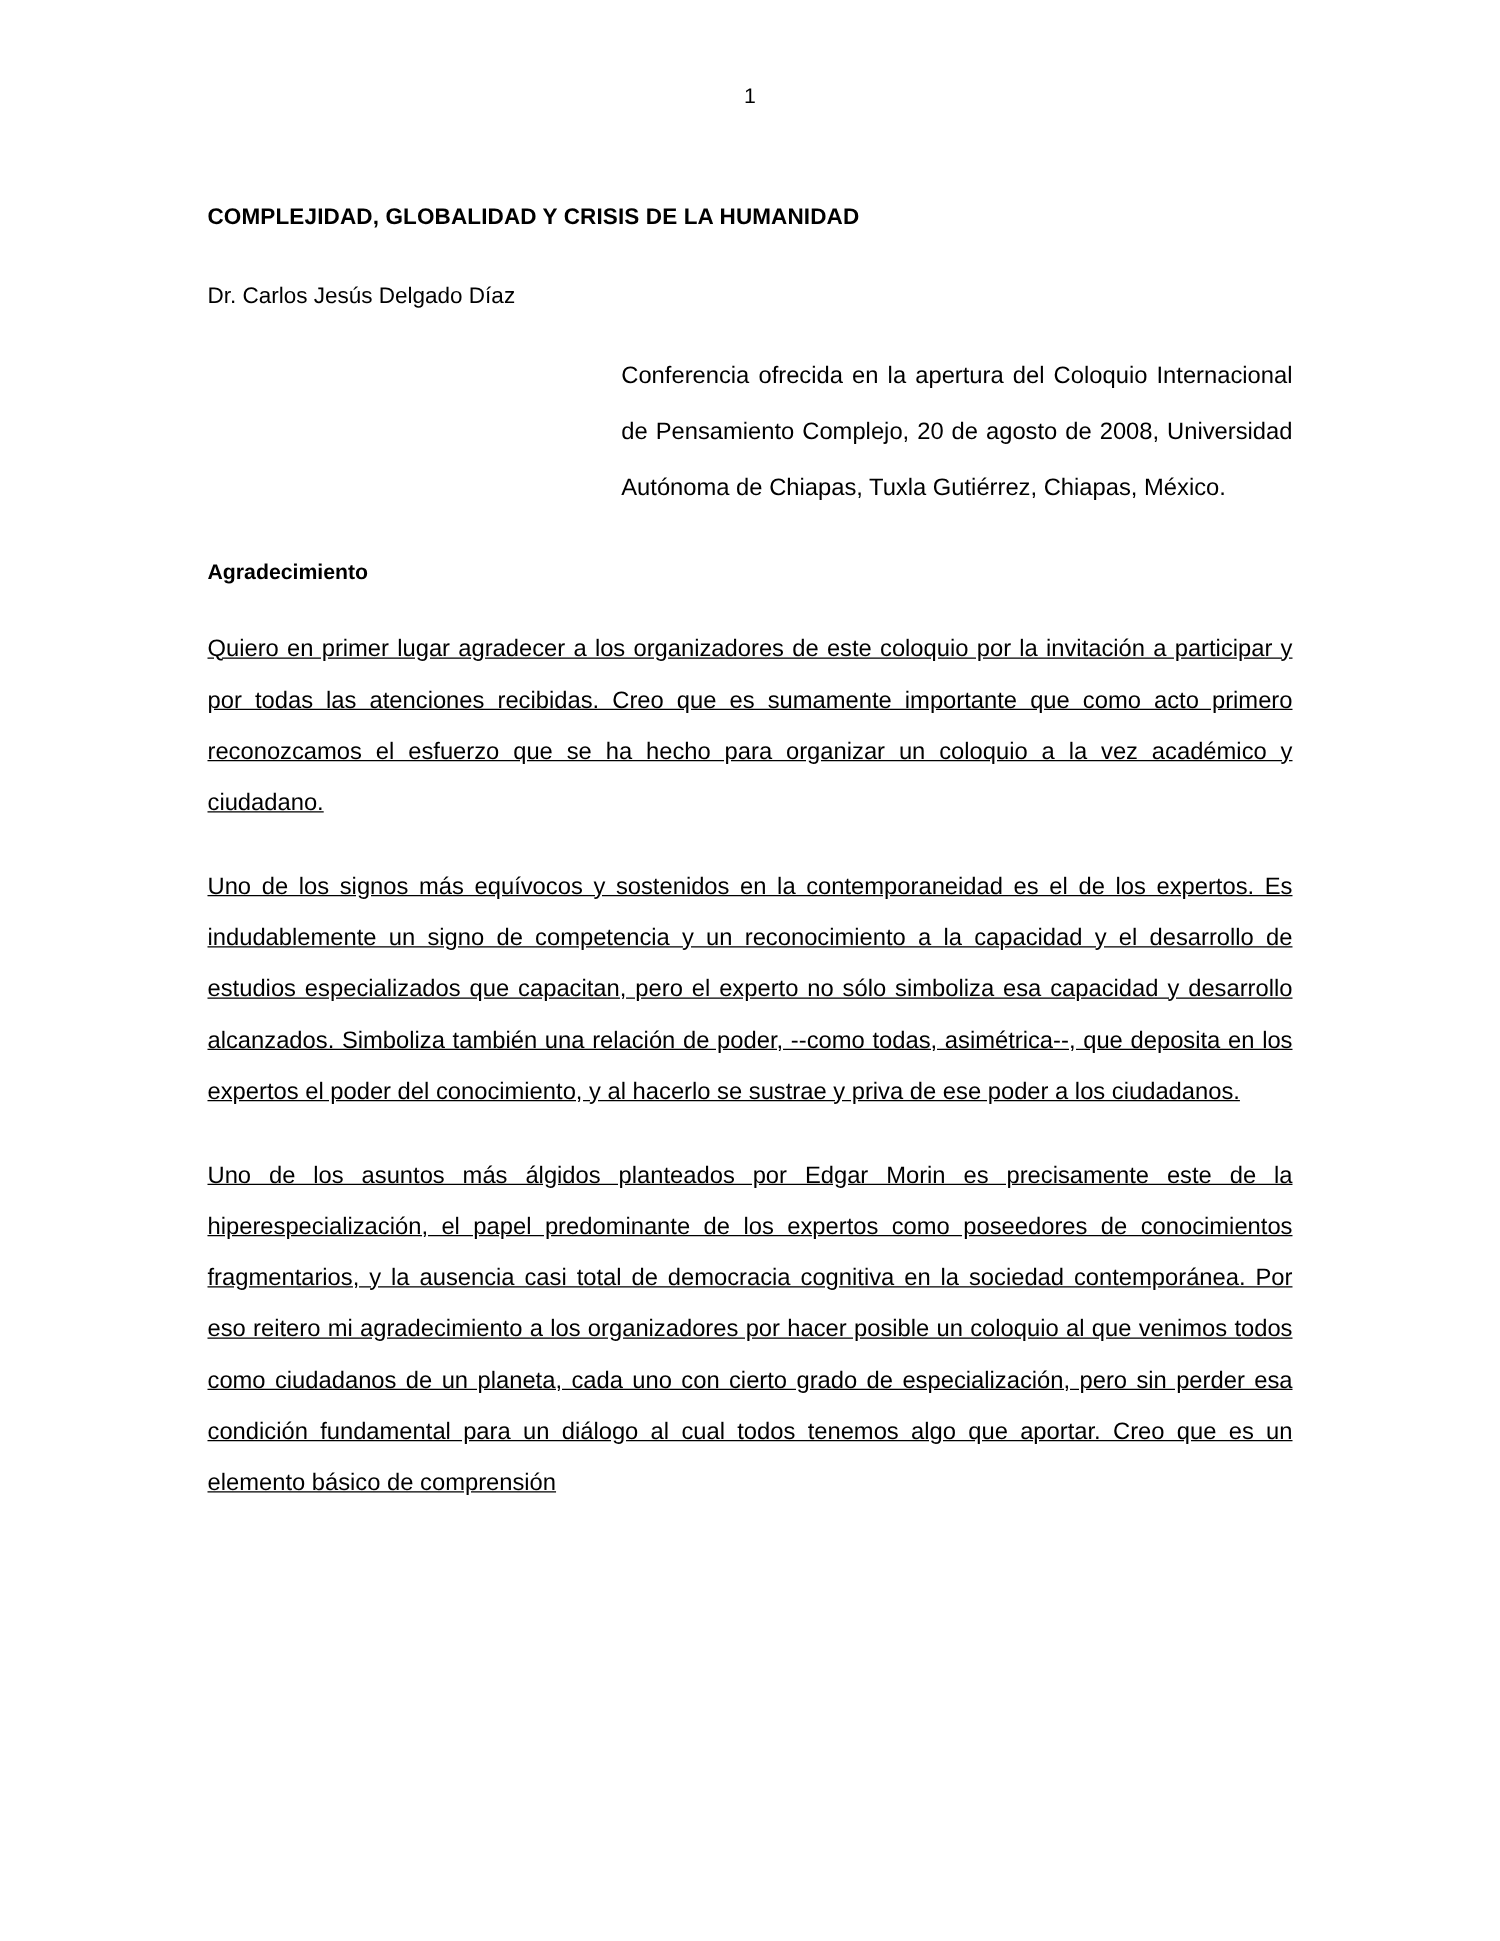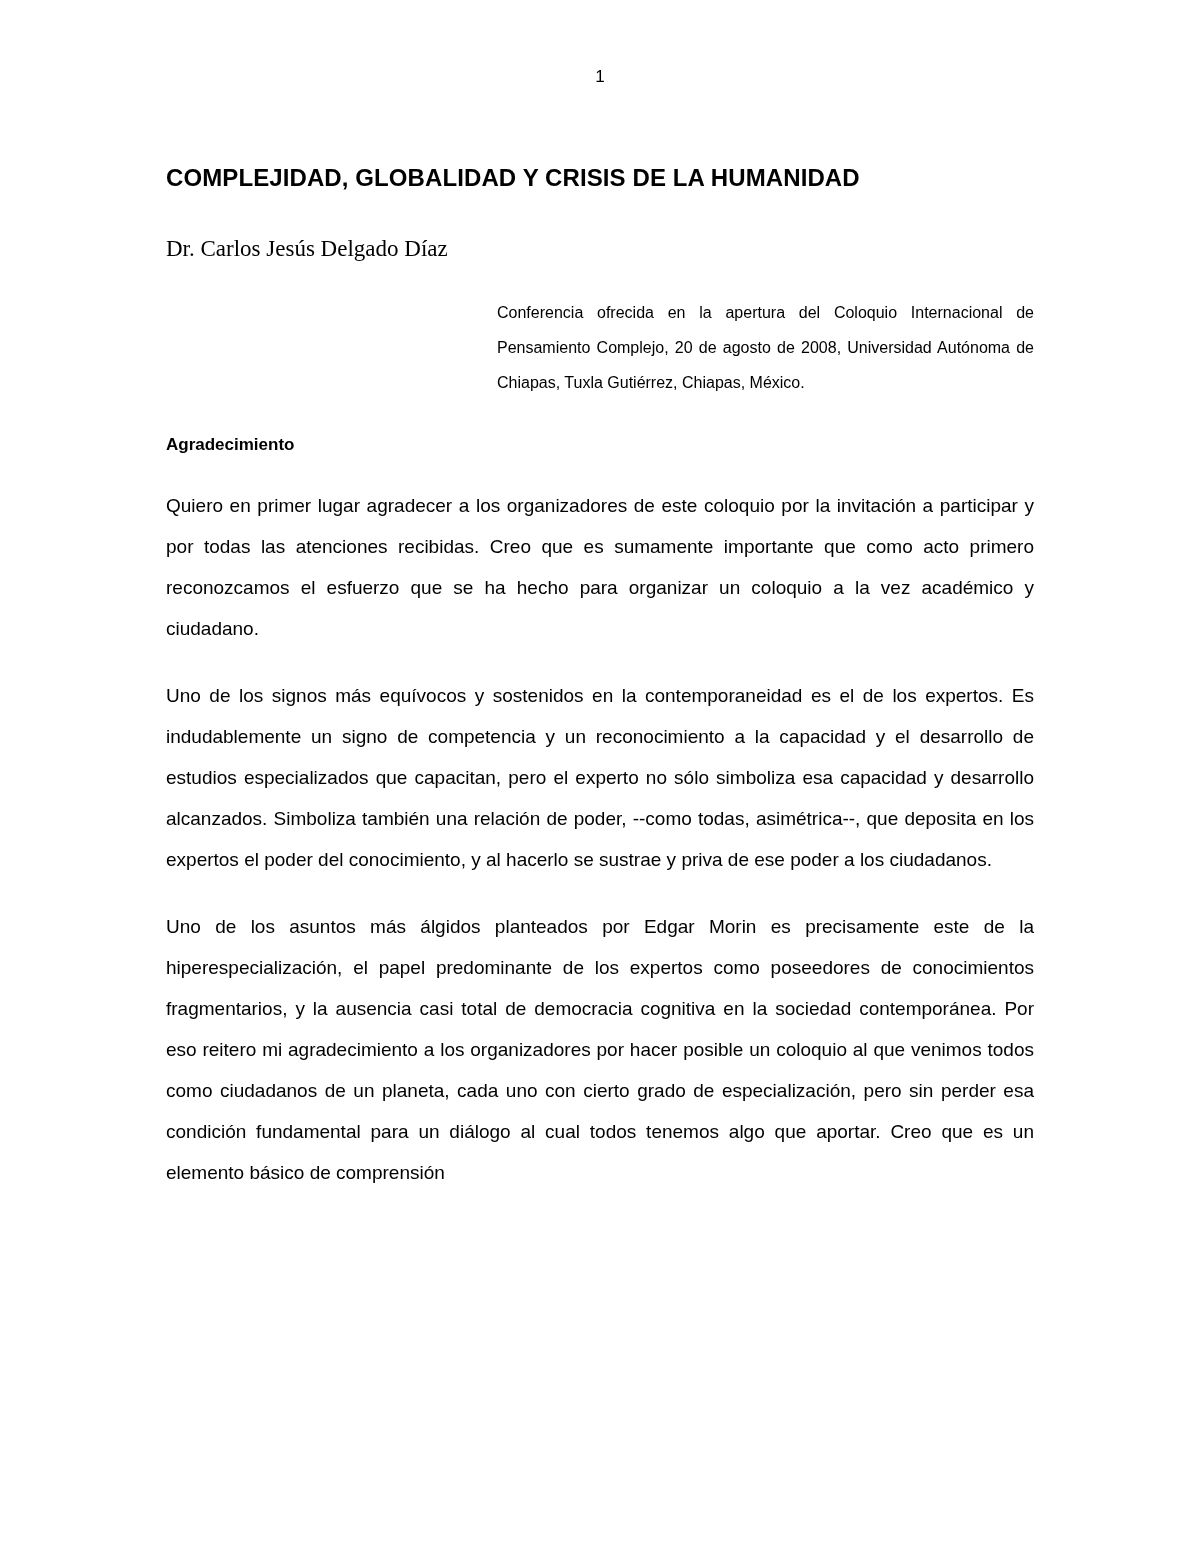--- a/index.html
+++ b/index.html
@@ -26,53 +26,53 @@
     font-size: 17px;
     line-height: 1;
   }
   .content {
     position: absolute;
     left: 166px;
     top: 160px;
     width: 868px;
   }
   .doc-title {
-    font-size: 24px;
+    font-size: 18px;
     font-weight: bold;
     line-height: 1.5;
     margin: 0 0 36px 0;
     letter-spacing: 0.1px;
   }
   .author {
-    font-size: 23px;
+    font-size: 18px;
     line-height: 1.5;
     margin: 0 0 28px 0;
-    font-family: Liberation Serif, serif;
   }
   .epigraph {
     width: 537px;
     margin-left: 331px;
-    font-size: 16px;
-    line-height: 35px;
+    font-size: 19px;
+    line-height: 45px;
     text-align: justify;
     text-align-last: left;
     margin-bottom: 32px;
   }
   .section-heading {
     font-size: 17px;
     font-weight: bold;
     line-height: 1.5;
     margin: 0 0 28px 0;
   }
   .para {
     font-size: 19px;
     line-height: 41px;
     text-align: justify;
     text-align-last: left;
     margin: 0 0 26px 0;
+    text-decoration: underline;
   }
   .para.last {
     margin-bottom: 0;
   }
 </style>
 </head>
 <body>
 
 <div class="page">
 

